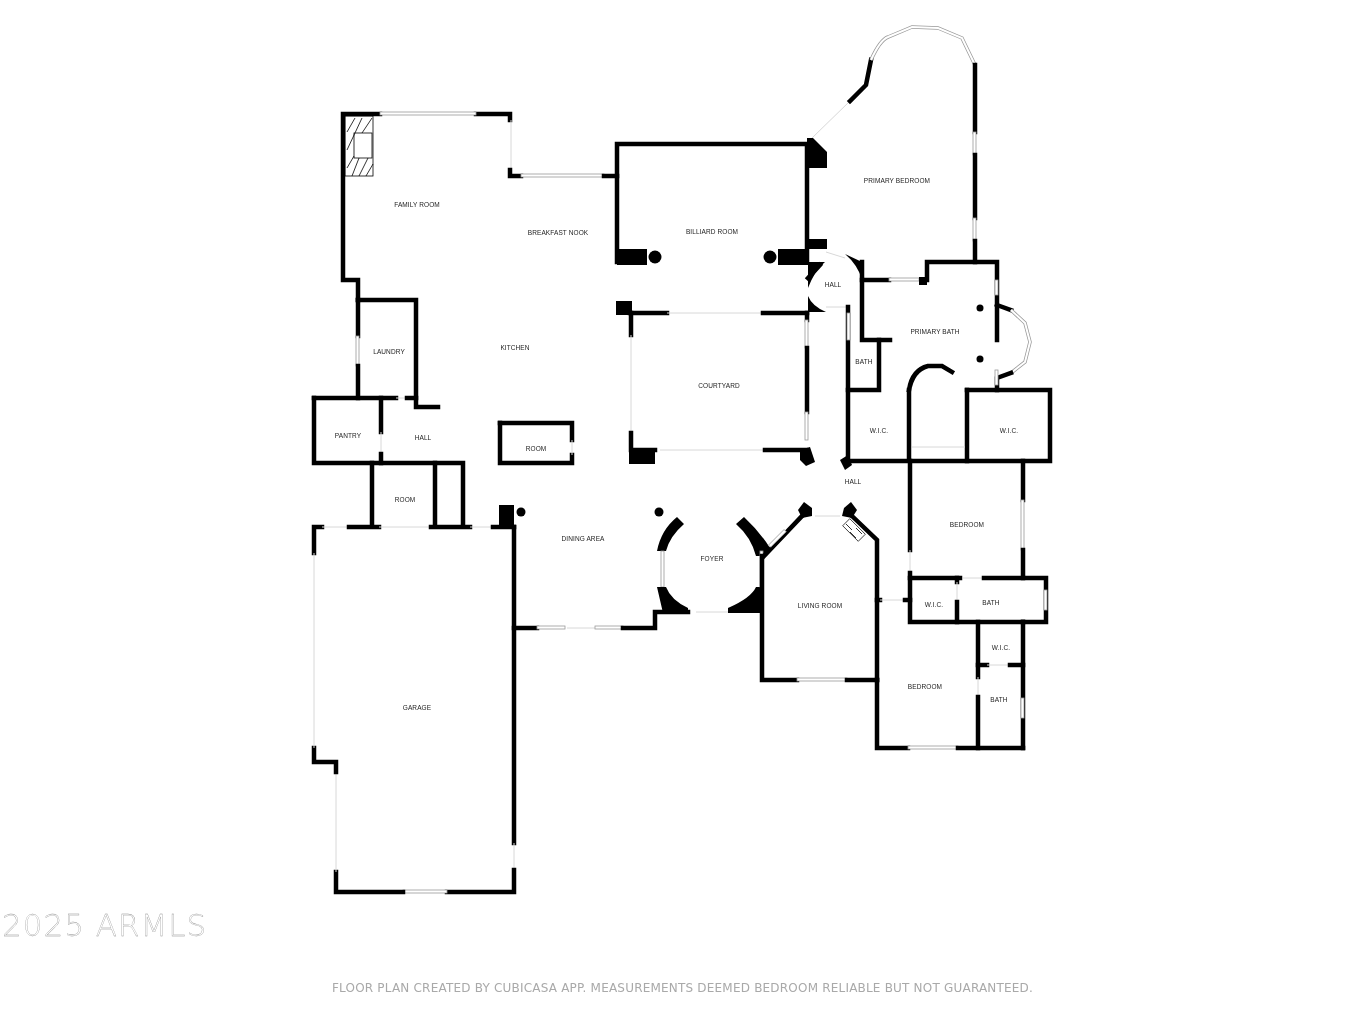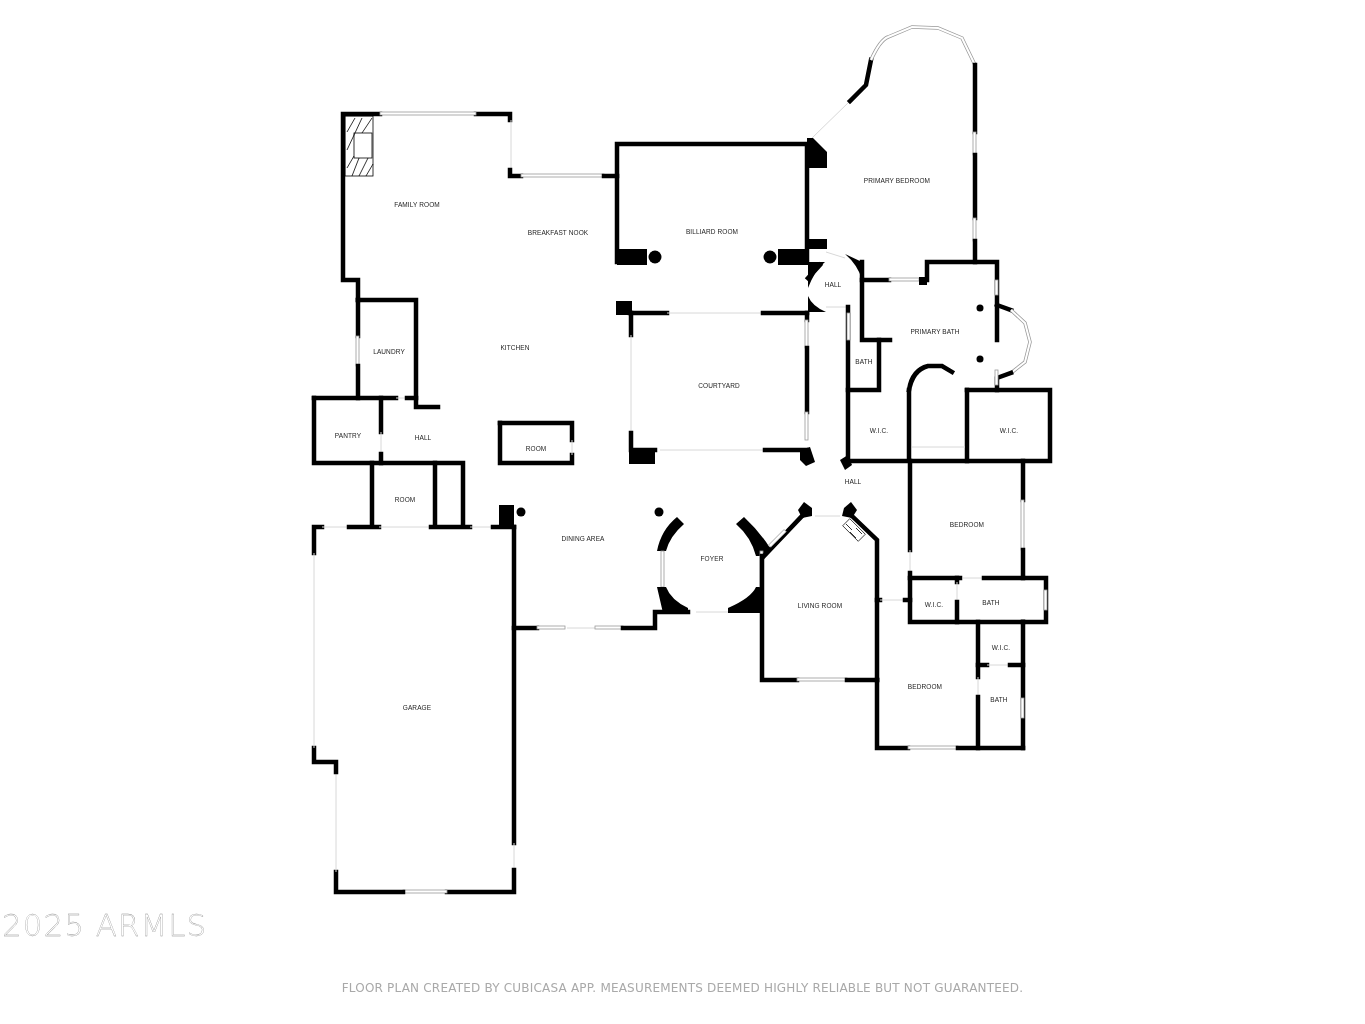--- a/index.html
+++ b/index.html
@@ -230,13 +230,13 @@
       <text class="label" x="991" y="603">BATH</text>
       <text class="label" x="820" y="606">LIVING ROOM</text>
       <text class="label" x="1001" y="648">W.I.C.</text>
       <text class="label" x="925" y="687">BEDROOM</text>
       <text class="label" x="999" y="700">BATH</text>
       <text class="label" x="417" y="708">GARAGE</text>
     </g>
 </svg>
 
 <div id="watermark">2025 ARMLS</div>
-<div id="footer-note">FLOOR PLAN CREATED BY CUBICASA APP. MEASUREMENTS DEEMED HIGHLY RELIABLE BUT NOT GUARANTEED.</div>
+<div id="footer-note">FLOOR PLAN CREATED BY CUBICASA APP. MEASUREMENTS DEEMED BEDROOM RELIABLE BUT NOT GUARANTEED.</div>
 
 </body></html>

